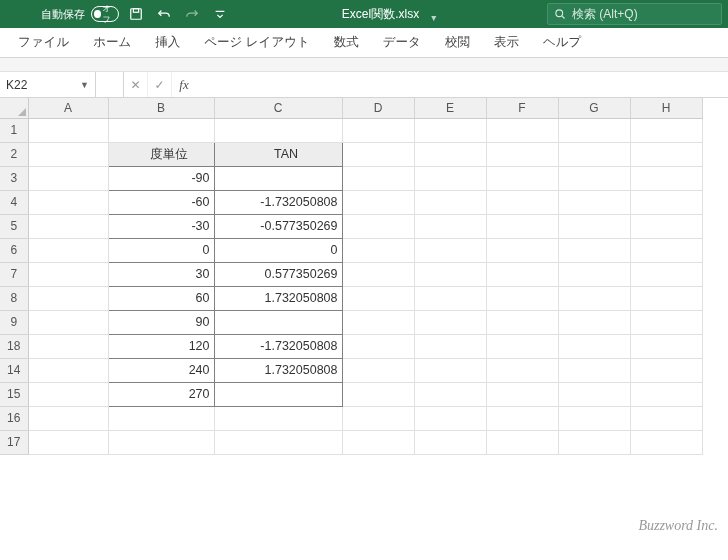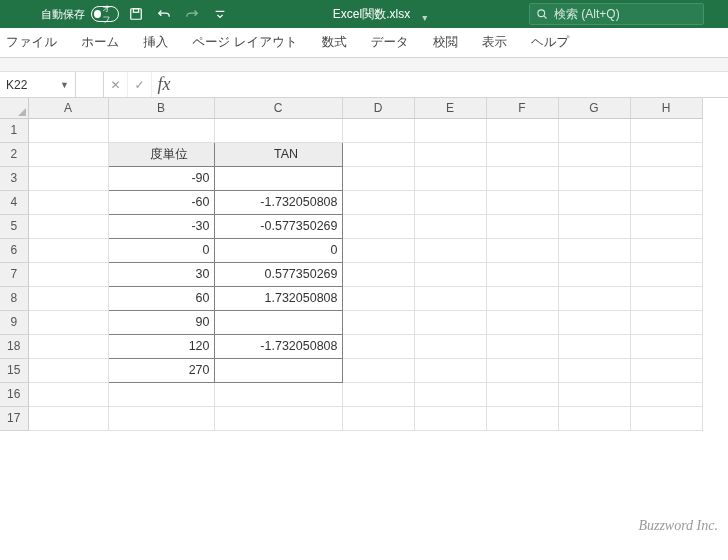--- a/index.html
+++ b/index.html
@@ -7,33 +7,33 @@
 
   .titlebar { background: #217346; height: 28px; display: flex; align-items: center; color: #fff; font-size: 12px; }
   .titlebar .left { display: flex; align-items: center; gap: 6px; padding-left: 0; margin-left: 41px; }
   .autosave-label { font-size: 11px; }
   .toggle { width: 28px; height: 16px; border: 1px solid #fff; border-radius: 8px; display: flex; align-items: center; padding: 0 2px; }
   .toggle .knob { width: 8px; height: 8px; border-radius: 50%; background: #fff; }
   .qat-btn { width: 22px; height: 22px; display: flex; align-items: center; justify-content: center; color: #fff; }
   .qat-btn svg { width: 14px; height: 14px; stroke: #fff; fill: none; stroke-width: 1.4; }
   .titlebar .center { flex: 1; text-align: center; display: flex; align-items: flex-end; justify-content: center; gap: 12px; }
   .dirty-dot { opacity: 0.7; font-size: 10px; }
-  .titlebar .search { width: 175px; height: 22px; background: #2b7e52; border: 1px solid #43926a; margin-right: 24px; display: flex; align-items: center; padding: 7px 6px; gap: 6px; color: #d5e8dd; font-size: 12px; border-radius: 2px; }
+  .titlebar .search { width: 175px; height: 22px; background: #2b7e52; border: 1px solid #43926a; margin-right: 6px; display: flex; align-items: center; padding: 7px 6px; gap: 6px; color: #d5e8dd; font-size: 12px; border-radius: 2px; }
   .titlebar .search svg { width: 12px; height: 12px; stroke: #d5e8dd; fill: none; stroke-width: 1.5; }
 
-  .ribbon-tabs { background: #fff; height: 30px; border-bottom: 1px solid #d4d4d4; display: flex; align-items: center; gap: 20px; padding: 0 4px; font-size: 12.5px; color: #444; }
+  .ribbon-tabs { background: #fff; height: 30px; border-bottom: 1px solid #d4d4d4; display: flex; align-items: center; gap: 20px; padding: 0 16px; font-size: 12.5px; color: #444; }
   .ribbon-tab { cursor: default; padding: 6px 2px; }
   .spacer-row { height: 14px; border-bottom: 1px solid #e1e1e1; background: #f5f5f5; }
 
   .formula-bar { height: 26px; display: flex; align-items: stretch; border-bottom: 1px solid #d4d4d4; font-size: 12px; background: #fff; }
-  .name-box { width: 76px; border-right: 1px solid #d4d4d4; display: flex; align-items: center; padding: 0 6px; gap: 4px; color: #333; }
+  .name-box { width: 96px; border-right: 1px solid #d4d4d4; display: flex; align-items: center; padding: 0 6px; gap: 4px; color: #333; }
   .name-box .dd { color: #666; font-size: 9px; }
   .fb-divider { width: 28px; border-right: 1px solid #d4d4d4; }
   .fb-btn { width: 24px; display: flex; align-items: center; justify-content: center; color: #999; border-right: 1px solid #eee; }
-  .fb-fx { width: 24px; display: flex; align-items: center; justify-content: center; font-style: italic; font-family: "Times New Roman", serif; color: #555; font-size: 18px; }
+  .fb-fx { width: 24px; display: flex; align-items: center; justify-content: center; font-style: italic; font-family: "Times New Roman", serif; color: #555; font-size: 13px; }
   .fb-input { flex: 1; padding: 0 6px; display: flex; align-items: center; }
 
   .grid-wrap { position: relative; }
   table.sheet { border-collapse: collapse; table-layout: fixed; }
   .corner { width: 28px; height: 20px; background: #f0f0f0; border-right: 1px solid #ccc; border-bottom: 1px solid #ccc; position: relative; }
   .corner::after { content: ""; position: absolute; right: 2px; bottom: 2px; width: 0; height: 0; border-left: 8px solid transparent; border-bottom: 8px solid #b7b7b7; }
   th.colh { background: #f0f0f0; border-right: 1px solid #d4d4d4; border-bottom: 1px solid #ccc; font-weight: normal; font-size: 12px; color: #555; height: 20px; }
   th.rowh { background: #f0f0f0; border-right: 1px solid #ccc; border-bottom: 1px solid #d4d4d4; font-weight: normal; font-size: 12px; color: #555; width: 28px; text-align: center; }
   td.cell { border-right: 1px solid #e0e0e0; border-bottom: 1px solid #e0e0e0; font-size: 12.5px; color: #333; height: 24px; padding: 0 4px; text-align: right; vertical-align: middle; overflow: hidden; white-space: nowrap; }
   td.cell.bord { border: 1px solid #808080; padding-left: 20px; }
@@ -241,20 +241,31 @@
           <td class="cell"></td>
           <td class="cell bord">120</td>
           <td class="cell bord">-1.732050808</td>
           <td class="cell"></td>
           <td class="cell"></td>
           <td class="cell"></td>
           <td class="cell"></td>
           <td class="cell"></td>
         </tr>
         <tr>
+          <th class="rowh">14</th>
+          <td class="cell"></td>
+          <td class="cell bord">240</td>
+          <td class="cell bord">1.732050808</td>
+          <td class="cell"></td>
+          <td class="cell"></td>
+          <td class="cell"></td>
+          <td class="cell"></td>
+          <td class="cell"></td>
+        </tr>
+        <tr>
           <th class="rowh">15</th>
           <td class="cell"></td>
           <td class="cell bord">270</td>
           <td class="cell bord"></td>
           <td class="cell"></td>
           <td class="cell"></td>
           <td class="cell"></td>
           <td class="cell"></td>
           <td class="cell"></td>
         </tr>

